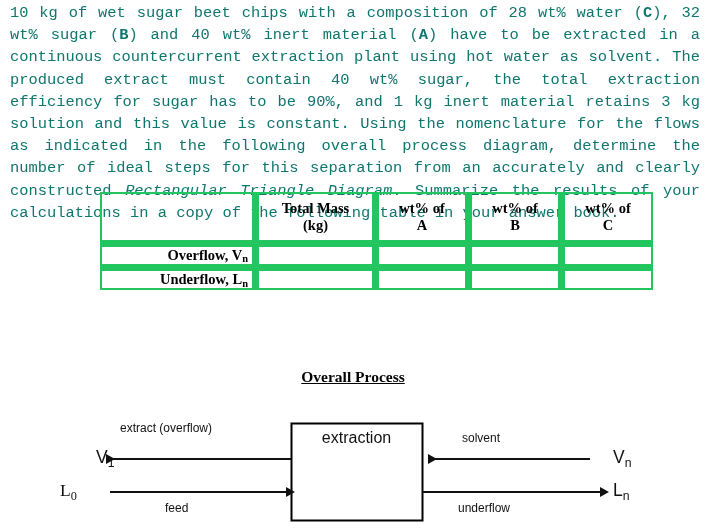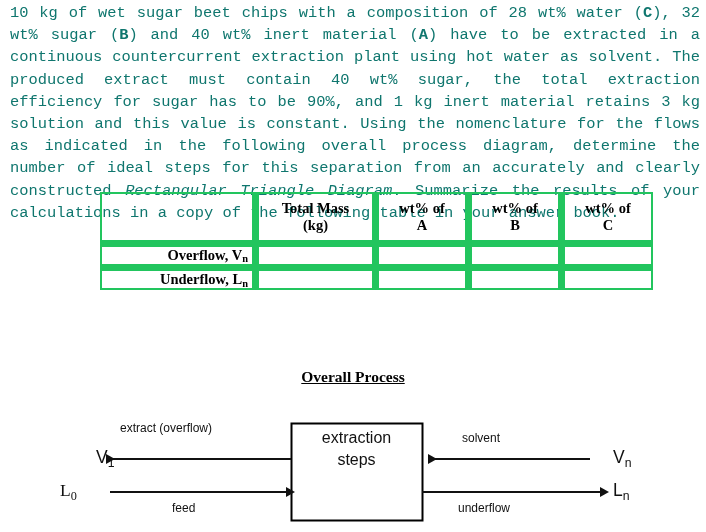--- a/index.html
+++ b/index.html
@@ -196,26 +196,25 @@
 
     <line x1="110" y1="137" x2="286" y2="137" stroke="#111111" stroke-width="2.2" marker-end="url(#arrR)"></line>
 
     <line x1="590" y1="104" x2="428" y2="104" stroke="#111111" stroke-width="2.2" marker-end="url(#arrL)"></line>
 
     <line x1="422" y1="137" x2="600" y2="137" stroke="#111111" stroke-width="2.2" marker-end="url(#arrR)"></line>
   </svg>
 
   <div id="box-text">
     <div>extraction</div>
-    <div>steps</div>
   </div>
 
   <div class="flow-label" style="left:120px; top:66px;">extract (overflow)</div>
   <div class="flow-label" style="left:462px; top:76px;">solvent</div>
-  <div class="flow-label" style="left:172px; top:146px;">feed</div>
+  <div class="flow-label" style="left:165px; top:146px;">feed</div>
   <div class="flow-label" style="left:458px; top:146px;">underflow</div>
 
   <div class="flow-var" style="left:60px; top:92px;margin-left:36px;">
     <span>V</span><sub>1</sub>
   </div>
   <div class="flow-var" style="left:60px; top:125px;font-family:Liberation Serif, serif;">
     <span>L</span><sub>0</sub>
   </div>
   <div class="flow-var" style="left:613px; top:92px;">
     <span>V</span><sub>n</sub>

